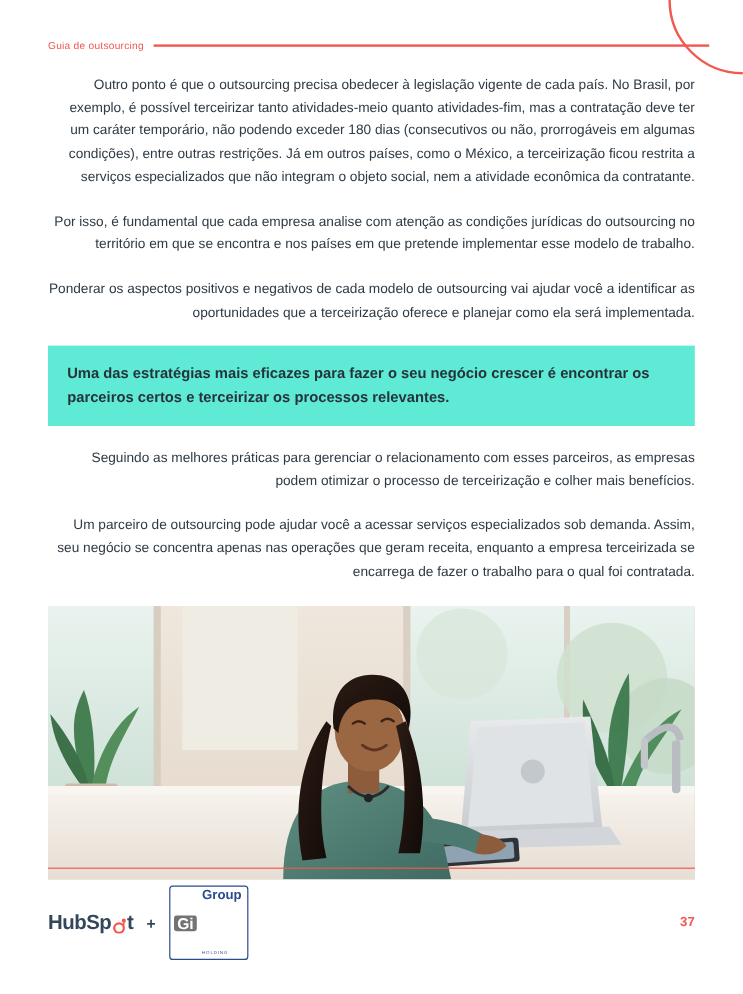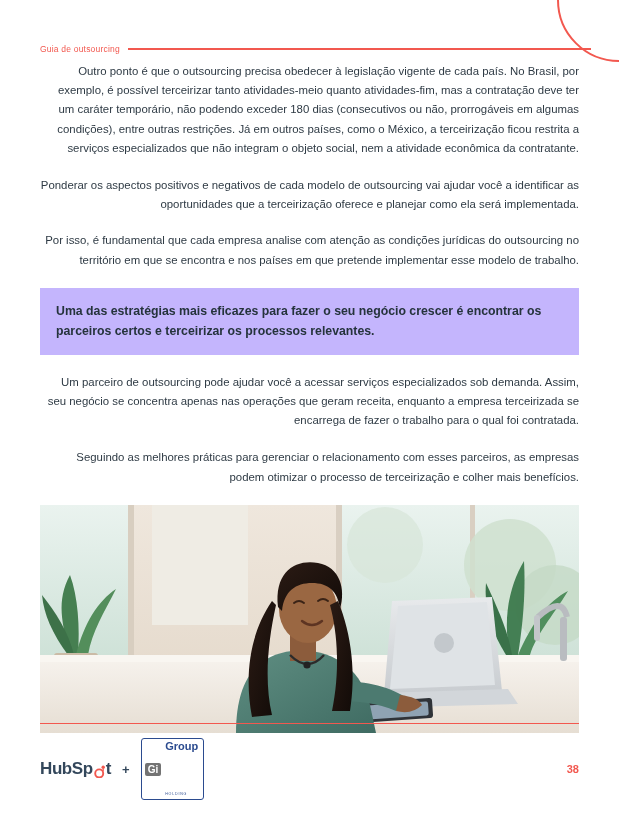--- a/index.html
+++ b/index.html
@@ -32,21 +32,20 @@
     border-radius: 50%;
     box-sizing: border-box;
   }
   .header {
     position: absolute;
     top: 33px;
     left: 40px;
     right: 28px;
     display: flex;
     align-items: center;
-    margin-top: 11px;
   }
   .header-label {
     color: #f2584f;
     font-size: 8.5px;
     letter-spacing: 0.2px;
     white-space: nowrap;
     font-family: "Liberation Sans", sans-serif;
   }
   .header-rule {
     flex: 1 1 auto;
@@ -70,21 +69,21 @@
     color: #2e3a44;
     font-family: "Liberation Sans", sans-serif;
     text-align: right;
   }
   p.para.tight {
     margin-bottom: 17px;
   }
 
   
   .callout {
-    background: #c4b5fd;
+    background: #5eead4;
     padding: 13px 16px 14px 16px;
     margin: 4px 0 18px 0;
     box-sizing: border-box;
   }
   .callout-text {
     margin: 0;
     font-size: 12.3px;
     line-height: 20px;
     font-weight: bold;
     color: #25333c;
@@ -153,21 +152,21 @@
     display: flex;
     align-items: center;
     border: 1.5px solid #2b4b8f;
     border-radius: 3px;
     padding: 2px 5px 2px 3px;
     gap: 4px;
   }
   .gi-badge {
     background: #737373;
     color: #ffffff;
-    font-size: 10px;
+    font-size: 13px;
     font-weight: bold;
     border-radius: 2px;
     padding: 1px 3px;
     line-height: 11px;
     font-family: "Liberation Sans", sans-serif;
   }
   .gi-name {
     display: flex;
     flex-direction: column;
     line-height: 1;
@@ -201,29 +200,29 @@
   <div class="corner-arc"></div>
 
   <div class="header">
     <span class="header-label">Guia de outsourcing</span>
     <span class="header-rule"></span>
   </div>
 
   <div class="content">
 
     <p class="para">Outro ponto é que o outsourcing precisa obedecer à legislação vigente de cada país. No Brasil, por exemplo, é possível terceirizar tanto atividades-meio quanto atividades-fim, mas a contratação deve ter um caráter temporário, não podendo exceder 180 dias (consecutivos ou não, prorrogáveis em algumas condições), entre outras restrições. Já em outros países, como o México, a terceirização ficou restrita a serviços especializados que não integram o objeto social, nem a atividade econômica da contratante.</p>
+    <p class="para">Por isso, é fundamental que cada empresa analise com atenção as condições jurídicas do outsourcing no território em que se encontra e nos países em que pretende implementar esse modelo de trabalho.</p>
     <p class="para tight">Ponderar os aspectos positivos e negativos de cada modelo de outsourcing vai ajudar você a identificar as oportunidades que a terceirização oferece e planejar como ela será implementada.</p>
-    <p class="para">Por isso, é fundamental que cada empresa analise com atenção as condições jurídicas do outsourcing no território em que se encontra e nos países em que pretende implementar esse modelo de trabalho.</p>
 
     <div class="callout">
       <p class="callout-text">Uma das estratégias mais eficazes para fazer o seu negócio crescer é encontrar os parceiros certos e terceirizar os processos relevantes.</p>
     </div>
 
+    <p class="para">Seguindo as melhores práticas para gerenciar o relacionamento com esses parceiros, as empresas podem otimizar o processo de terceirização e colher mais benefícios.</p>
     <p class="para">Um parceiro de outsourcing pode ajudar você a acessar serviços especializados sob demanda. Assim, seu negócio se concentra apenas nas operações que geram receita, enquanto a empresa terceirizada se encarrega de fazer o trabalho para o qual foi contratada.</p>
-    <p class="para">Seguindo as melhores práticas para gerenciar o relacionamento com esses parceiros, as empresas podem otimizar o processo de terceirização e colher mais benefícios.</p>
 
     <div class="photo">
       <svg width="539" height="228" viewBox="0 0 539 228" xmlns="http://www.w3.org/2000/svg">
         <defs>
           <linearGradient id="wallg" x1="0" y1="0" x2="0" y2="1">
             <stop offset="0%" stop-color="#efe7dd"></stop>
             <stop offset="100%" stop-color="#e2d6c7"></stop>
           </linearGradient>
           <linearGradient id="wing" x1="0" y1="0" x2="0" y2="1">
             <stop offset="0%" stop-color="#eaf3ef"></stop>
@@ -350,17 +349,17 @@
         </div>
         <span class="plus">+</span>
         <div class="gi-logo">
           <span class="gi-badge">Gi</span>
           <span class="gi-name">
             <span class="gi-word">Group</span>
             <span class="gi-sub">HOLDING</span>
           </span>
         </div>
       </div>
-      <span class="page-number">38</span>
+      <span class="page-number">37</span>
     </div>
   </div>
 
 </div>
 
 </body></html>

